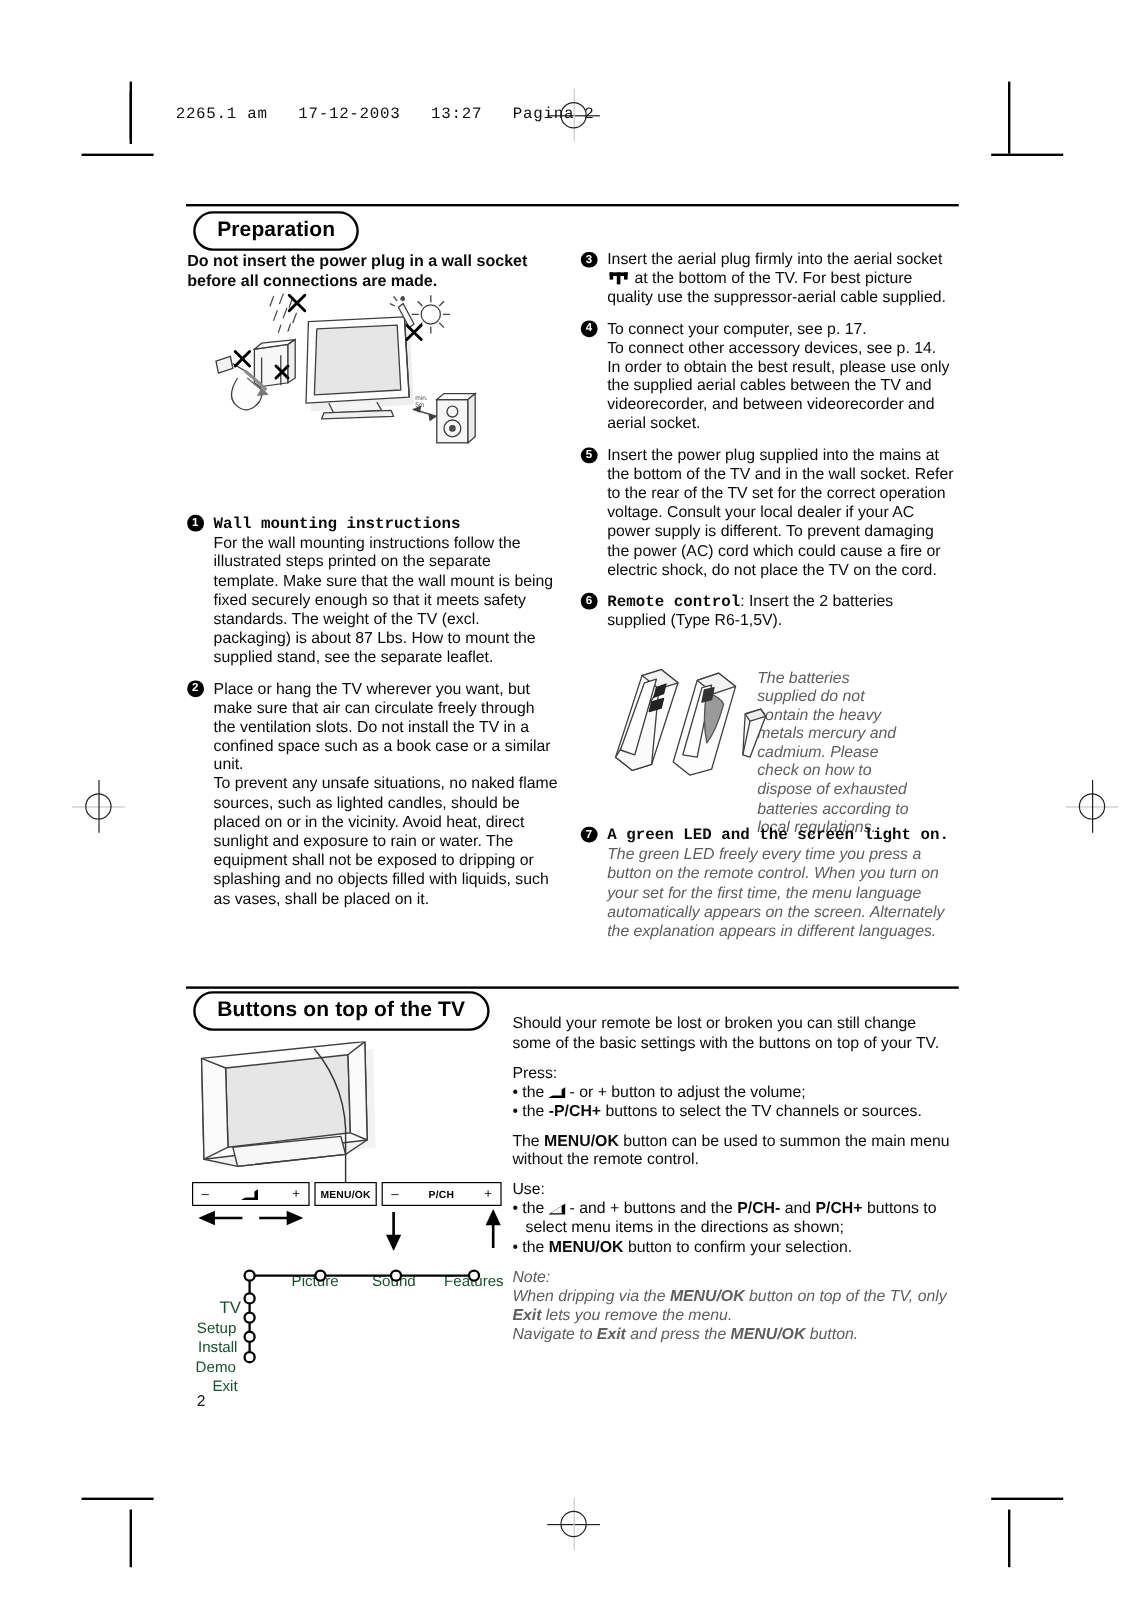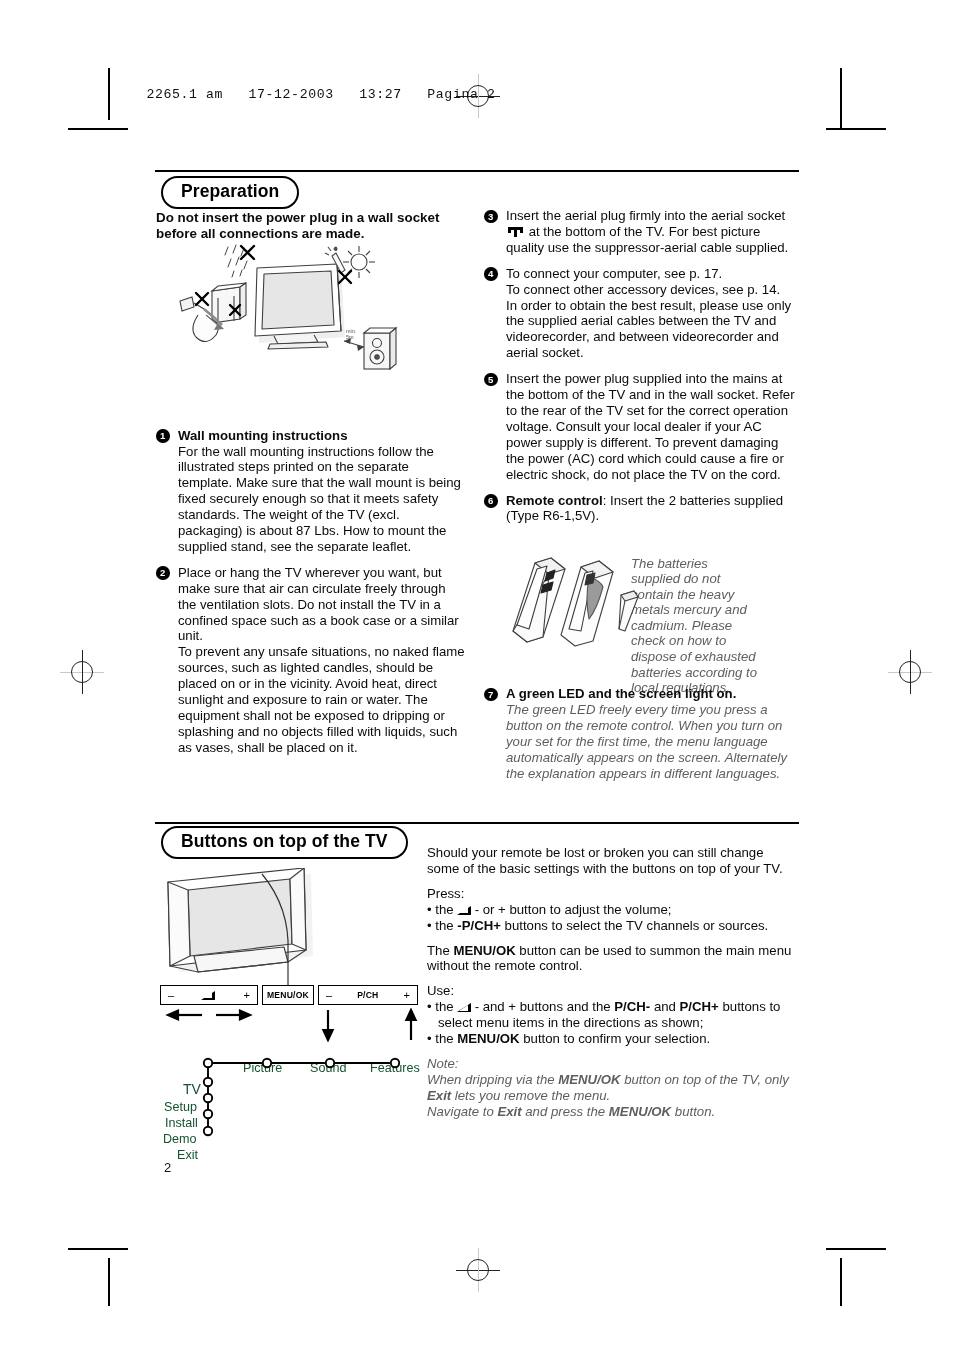--- a/index.html
+++ b/index.html
@@ -105,21 +105,21 @@
     width: 13.5px; height: 13.5px;
     border-radius: 50%;
     background: #000;
     color: #fff;
     font-size: 9.6px;
     font-weight: bold;
     line-height: 13.5px;
     text-align: center;
   }
   .item p { margin: 0; }
-  .item .t { font-weight: bold; }
+  .item .t { font-weight: bold; font-family: Liberation Mono, monospace; }
   .note {
     font-style: italic;
     color: #5e5e5e;
   }
   .note b, .note strong { font-weight: bold; color: #5e5e5e; }
 
   
   .sym-aerial {
     display: inline-block;
     position: relative;

